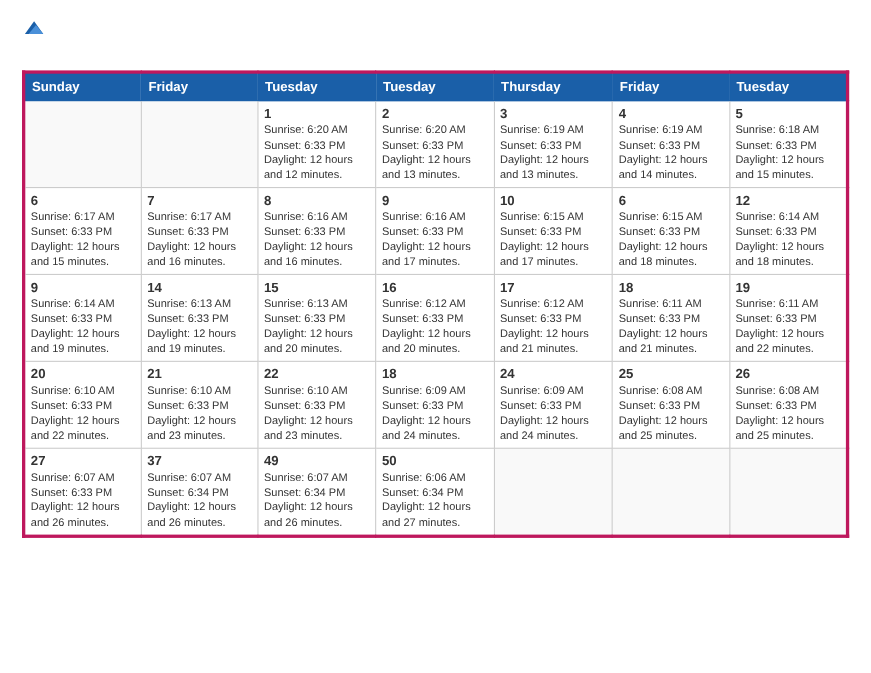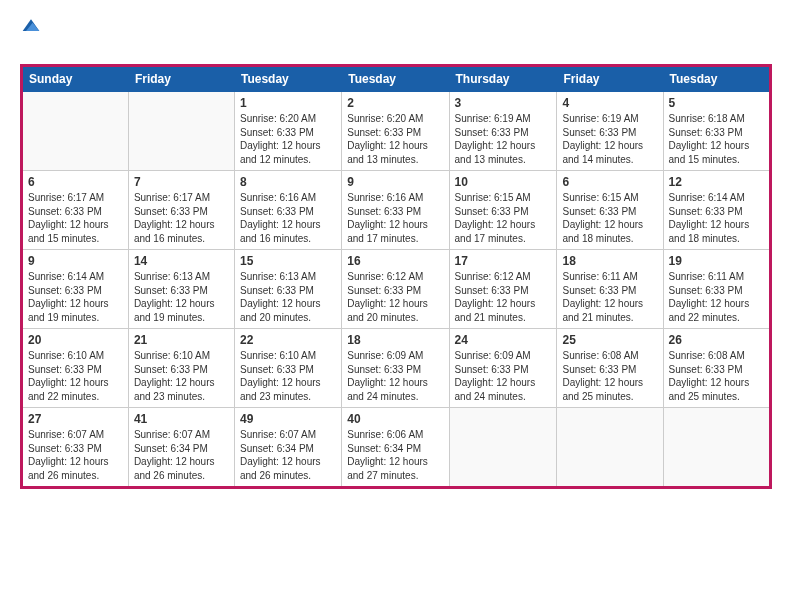--- a/index.html
+++ b/index.html
@@ -243,29 +243,29 @@
             <span class="day-num">26</span>
             <div class="day-info">Sunrise: 6:08 AM<br>Sunset: 6:33 PM<br>Daylight: 12 hours and 25 minutes.</div>
           </td>
         </tr>
         <tr>
           <td>
             <span class="day-num">27</span>
             <div class="day-info">Sunrise: 6:07 AM<br>Sunset: 6:33 PM<br>Daylight: 12 hours and 26 minutes.</div>
           </td>
           <td>
-            <span class="day-num">41</span>
+            <span class="day-num">37</span>
             <div class="day-info">Sunrise: 6:07 AM<br>Sunset: 6:34 PM<br>Daylight: 12 hours and 26 minutes.</div>
           </td>
           <td>
             <span class="day-num">49</span>
             <div class="day-info">Sunrise: 6:07 AM<br>Sunset: 6:34 PM<br>Daylight: 12 hours and 26 minutes.</div>
           </td>
           <td>
-            <span class="day-num">40</span>
+            <span class="day-num">50</span>
             <div class="day-info">Sunrise: 6:06 AM<br>Sunset: 6:34 PM<br>Daylight: 12 hours and 27 minutes.</div>
           </td>
           <td class="empty-cell"></td>
           <td class="empty-cell"></td>
           <td class="empty-cell"></td>
         </tr>
       </tbody>
   </table>
 </div>
 

